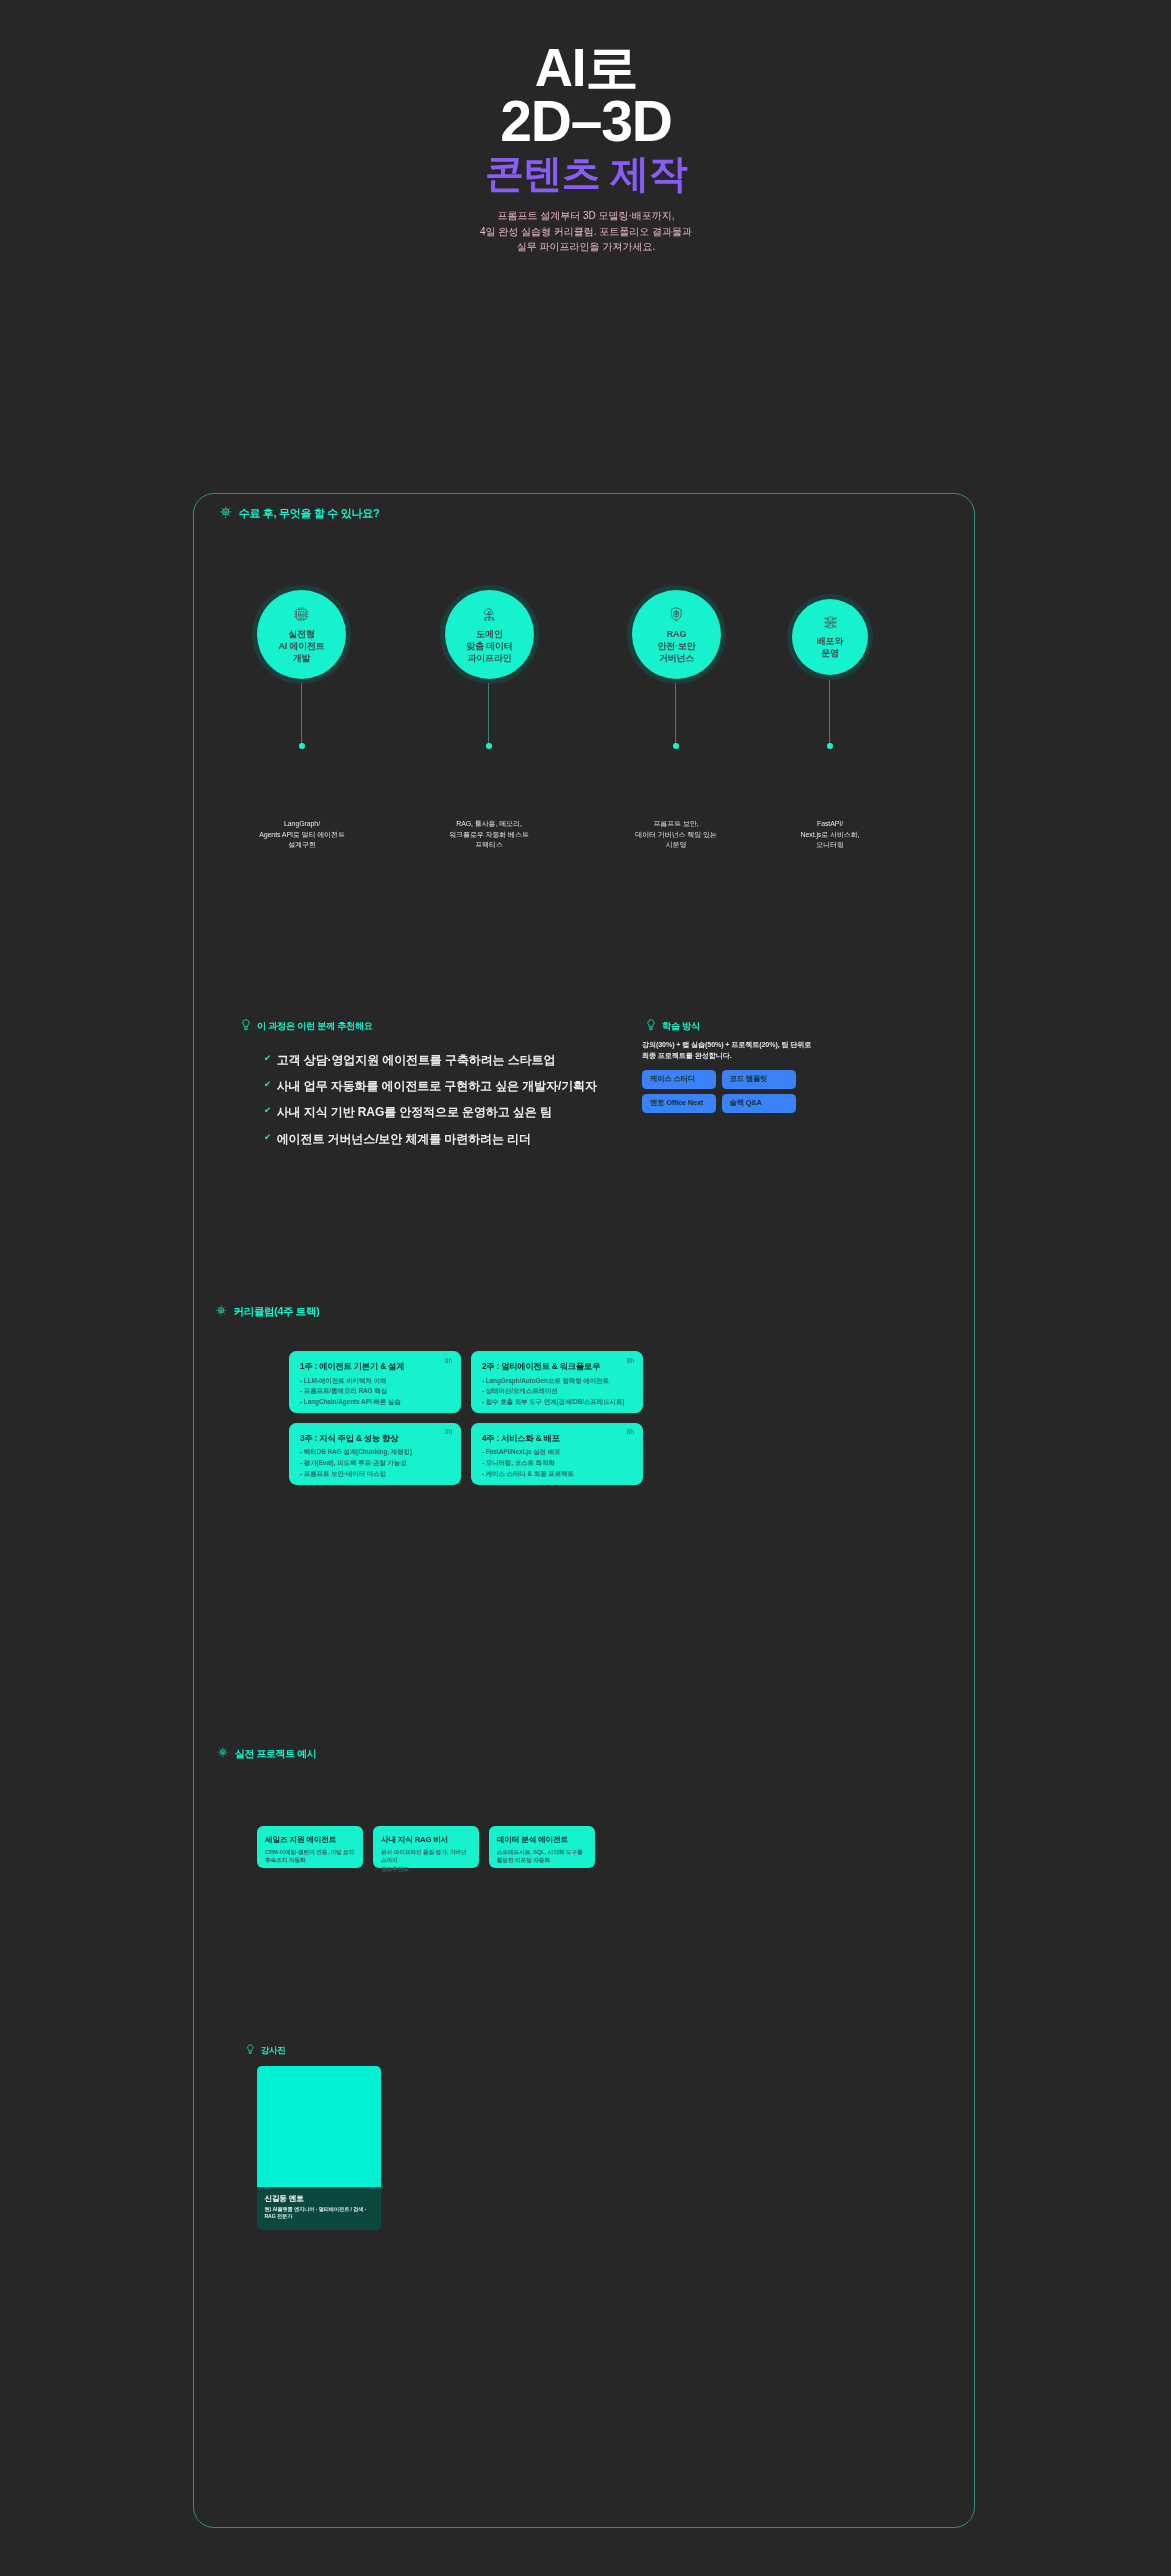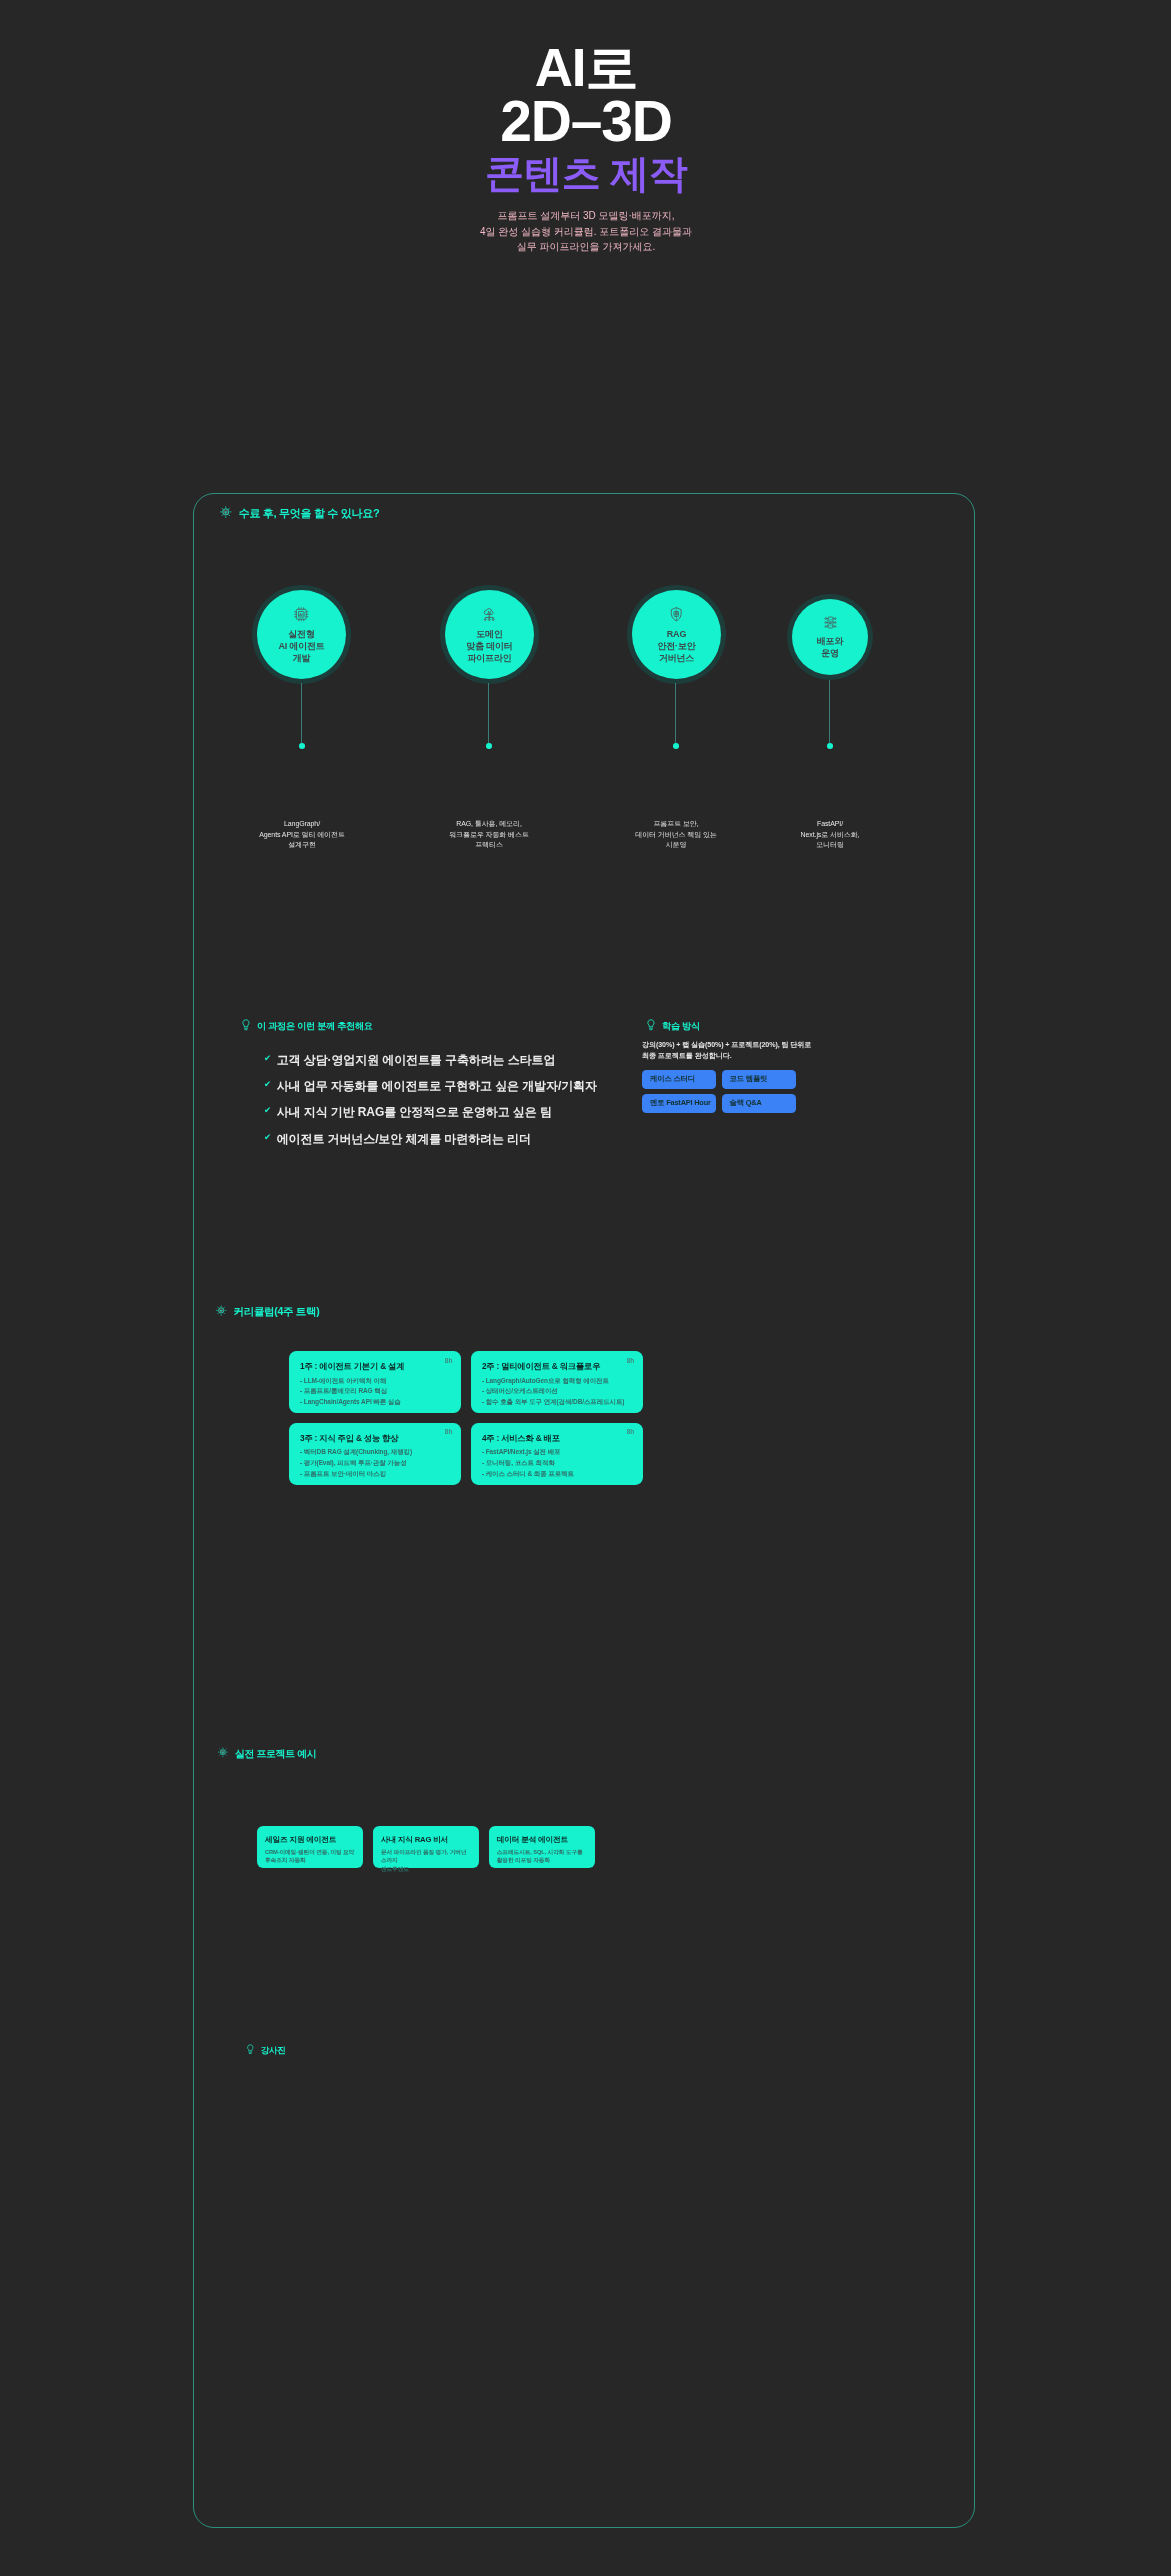--- a/index.html
+++ b/index.html
@@ -298,21 +298,21 @@
   </div>
 
   <div class="method-desc" style="left:642px;top:1040px;width:289px;">
     <div>강의(30%) + 랩 실습(50%) + 프로젝트(20%), 팀 단위로</div>
     <div>최종 프로젝트를 완성합니다.</div>
   </div>
 
   <div class="pill-grid" style="left:642px;top:1070px;">
     <div class="pill">케이스 스터디</div>
     <div class="pill">코드 템플릿</div>
-    <div class="pill">멘토 FastAPI Hour</div>
+    <div class="pill">멘토 Office Next</div>
     <div class="pill">슬랙 Q&amp;A</div>
   </div>
 
   <div class="sec-head" style="left:215px;top:1305px;">
     <span class="bulb">
       <svg width="12.3" height="12.3" viewBox="0 0 24 24">
         <circle cx="12" cy="10.5" r="5.2" fill="#4a4a4a" stroke="#16f2cd" stroke-width="1.4"></circle>
         <path d="M9.5 10.6h5M12 10.6v3.2" stroke="#16f2cd" stroke-width="1.3" fill="none"></path>
         <g stroke="#16f2cd" stroke-width="1.2" stroke-linecap="round">
           <path d="M12 1.6v1.6M12 18.8v1.6M2.8 10.5h1.6M19.6 10.5h1.6M5.4 4l1.2 1.2M17.4 15.8l1.2 1.2M18.6 4l-1.2 1.2M6.6 15.8l-1.2 1.2"></path>
@@ -388,16 +388,23 @@
     <span class="bulb">
       <svg width="8.6" height="11" viewBox="0 0 16 20" fill="none" stroke="#16f2cd" stroke-width="1.3">
         <path d="M8 1.2a5 5 0 0 0-3 9v2.4h6V10.2a5 5 0 0 0-3-9z" stroke-linejoin="round"></path>
         <path d="M5.4 15h5.2M6.2 17.4h3.6" stroke-linecap="round"></path>
       </svg>
     </span>
     <span class="title" style="font-size:8.6px;">강사진</span>
   </div>
 
   <div class="ins-grid" style="left:257px;top:2066px;">
+    <div class="ins-card">
+      <div class="ins-photo"></div>
+      <div class="ins-body">
+        <div class="ins-name">신길동 멘토</div>
+        <div class="ins-role">현) AI플랫폼 엔지니어 · 멀티에이전트 / 검색 · RAG 전문가</div>
+      </div>
+    </div>
   </div>
 
 </div>
 
 
 </body></html>

